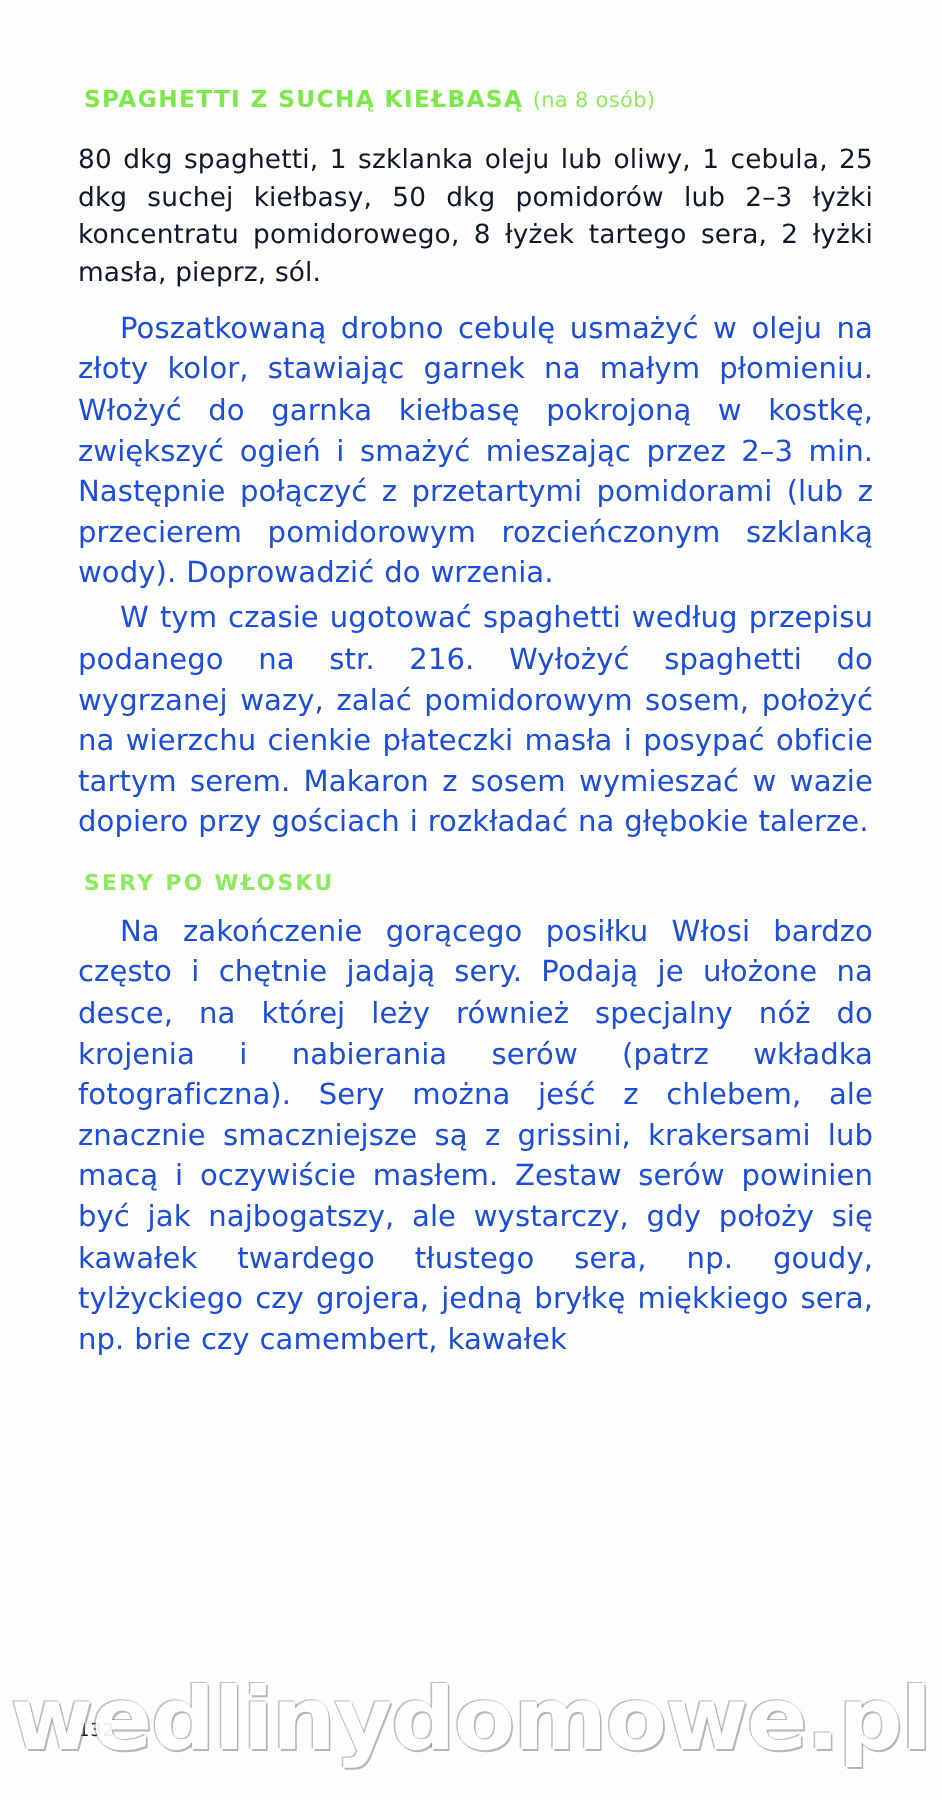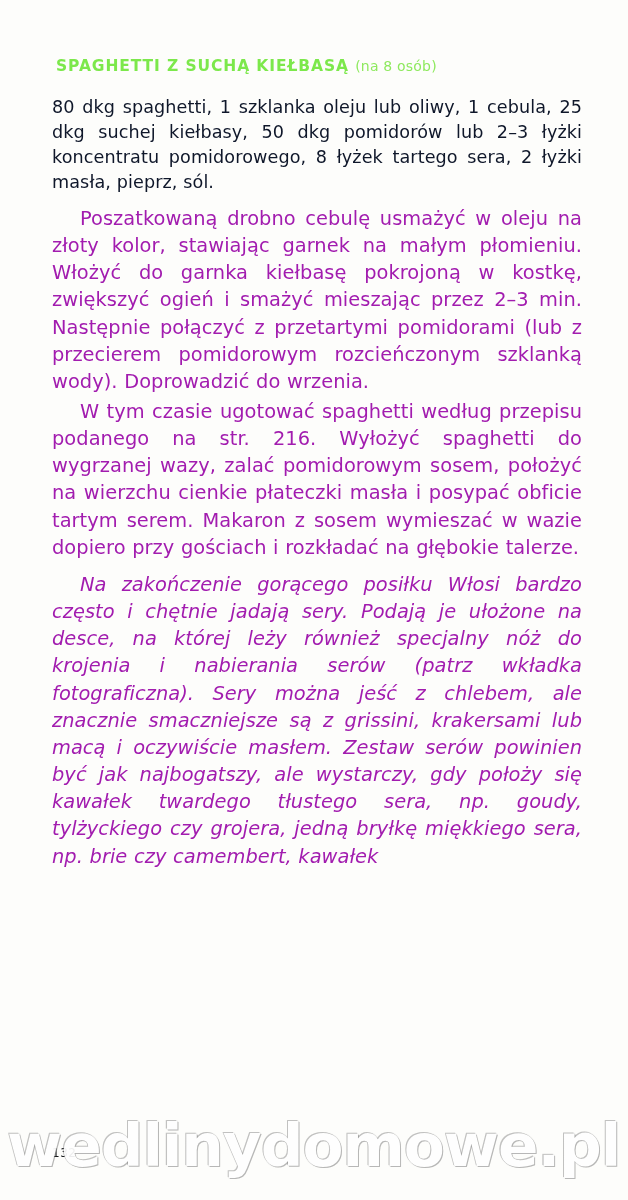--- a/index.html
+++ b/index.html
@@ -49,33 +49,32 @@
     font-size: 17.6px;
     line-height: 1.42;
     color: #0f172a;
     text-align: justify;
     margin: 20px 0 0 0;
     letter-spacing: 0.1px;
   }
   p.body {
     font-size: 19.4px;
     line-height: 1.40;
-    color: #a21caf;
+    color: #1d4ed8;
     text-align: justify;
     margin: 10px 0 0 0;
     text-indent: 28px;
     letter-spacing: 0.05px;
     word-spacing: 0.4px;
   }
   p.body.tight {
     margin-top: 3px;
   }
   p.body.first-after-head {
     margin-top: 10px;
-    font-style: italic;
   }
 
   
   .page-number {
     position: absolute;
     left: 52px;
     bottom: 40px;
     font-size: 12px;
     color: #15171a;
     letter-spacing: 0.5px;
@@ -117,20 +116,21 @@
   <h2 class="recipe-title">
     <span>SPAGHETTI Z SUCHĄ KIEŁBASĄ</span>
     <span class="serves">(na 8 osób)</span>
   </h2>
 
   <div class="ingredients">80 dkg spaghetti, 1 szklanka oleju lub oliwy, 1 cebula, 25 dkg suchej kiełbasy, 50 dkg pomidorów lub 2–3 łyżki koncentratu pomidorowego, 8 łyżek tartego sera, 2 łyżki masła, pieprz, sól.</div>
 
   <p class="body">Poszatkowaną drobno cebulę usmażyć w oleju na złoty kolor, stawiając garnek na małym płomieniu. Włożyć do garnka kiełbasę pokrojoną w kostkę, zwiększyć ogień i smażyć mieszając przez 2–3 min. Następnie połączyć z przetartymi pomidorami (lub z przecierem pomidorowym rozcieńczonym szklanką wody). Doprowadzić do wrzenia.</p>
   <p class="body tight">W tym czasie ugotować spaghetti według przepisu podanego na str. 216. Wyłożyć spaghetti do wygrzanej wazy, zalać pomidorowym sosem, położyć na wierzchu cienkie płateczki masła i posypać obficie tartym serem. Makaron z sosem wymieszać w wazie dopiero przy gościach i rozkładać na głębokie talerze.</p>
 
+  <h3 class="section-title">SERY PO WŁOSKU</h3>
 
   <p class="body first-after-head">Na zakończenie gorącego posiłku Włosi bardzo często i chętnie jadają sery. Podają je ułożone na desce, na której leży również specjalny nóż do krojenia i nabierania serów (patrz wkładka fotograficzna). Sery można jeść z chlebem, ale znacznie smaczniejsze są z grissini, krakersami lub macą i oczywiście masłem. Zestaw serów powinien być jak najbogatszy, ale wystarczy, gdy położy się kawałek twardego tłustego sera, np. goudy, tylżyckiego czy grojera, jedną bryłkę miękkiego sera, np. brie czy camembert, kawałek</p>
 
   <div class="page-number">132</div>
 </div>
 
 <div class="watermark">
   <span>wedlinydomowe.pl</span>
 </div>
 

